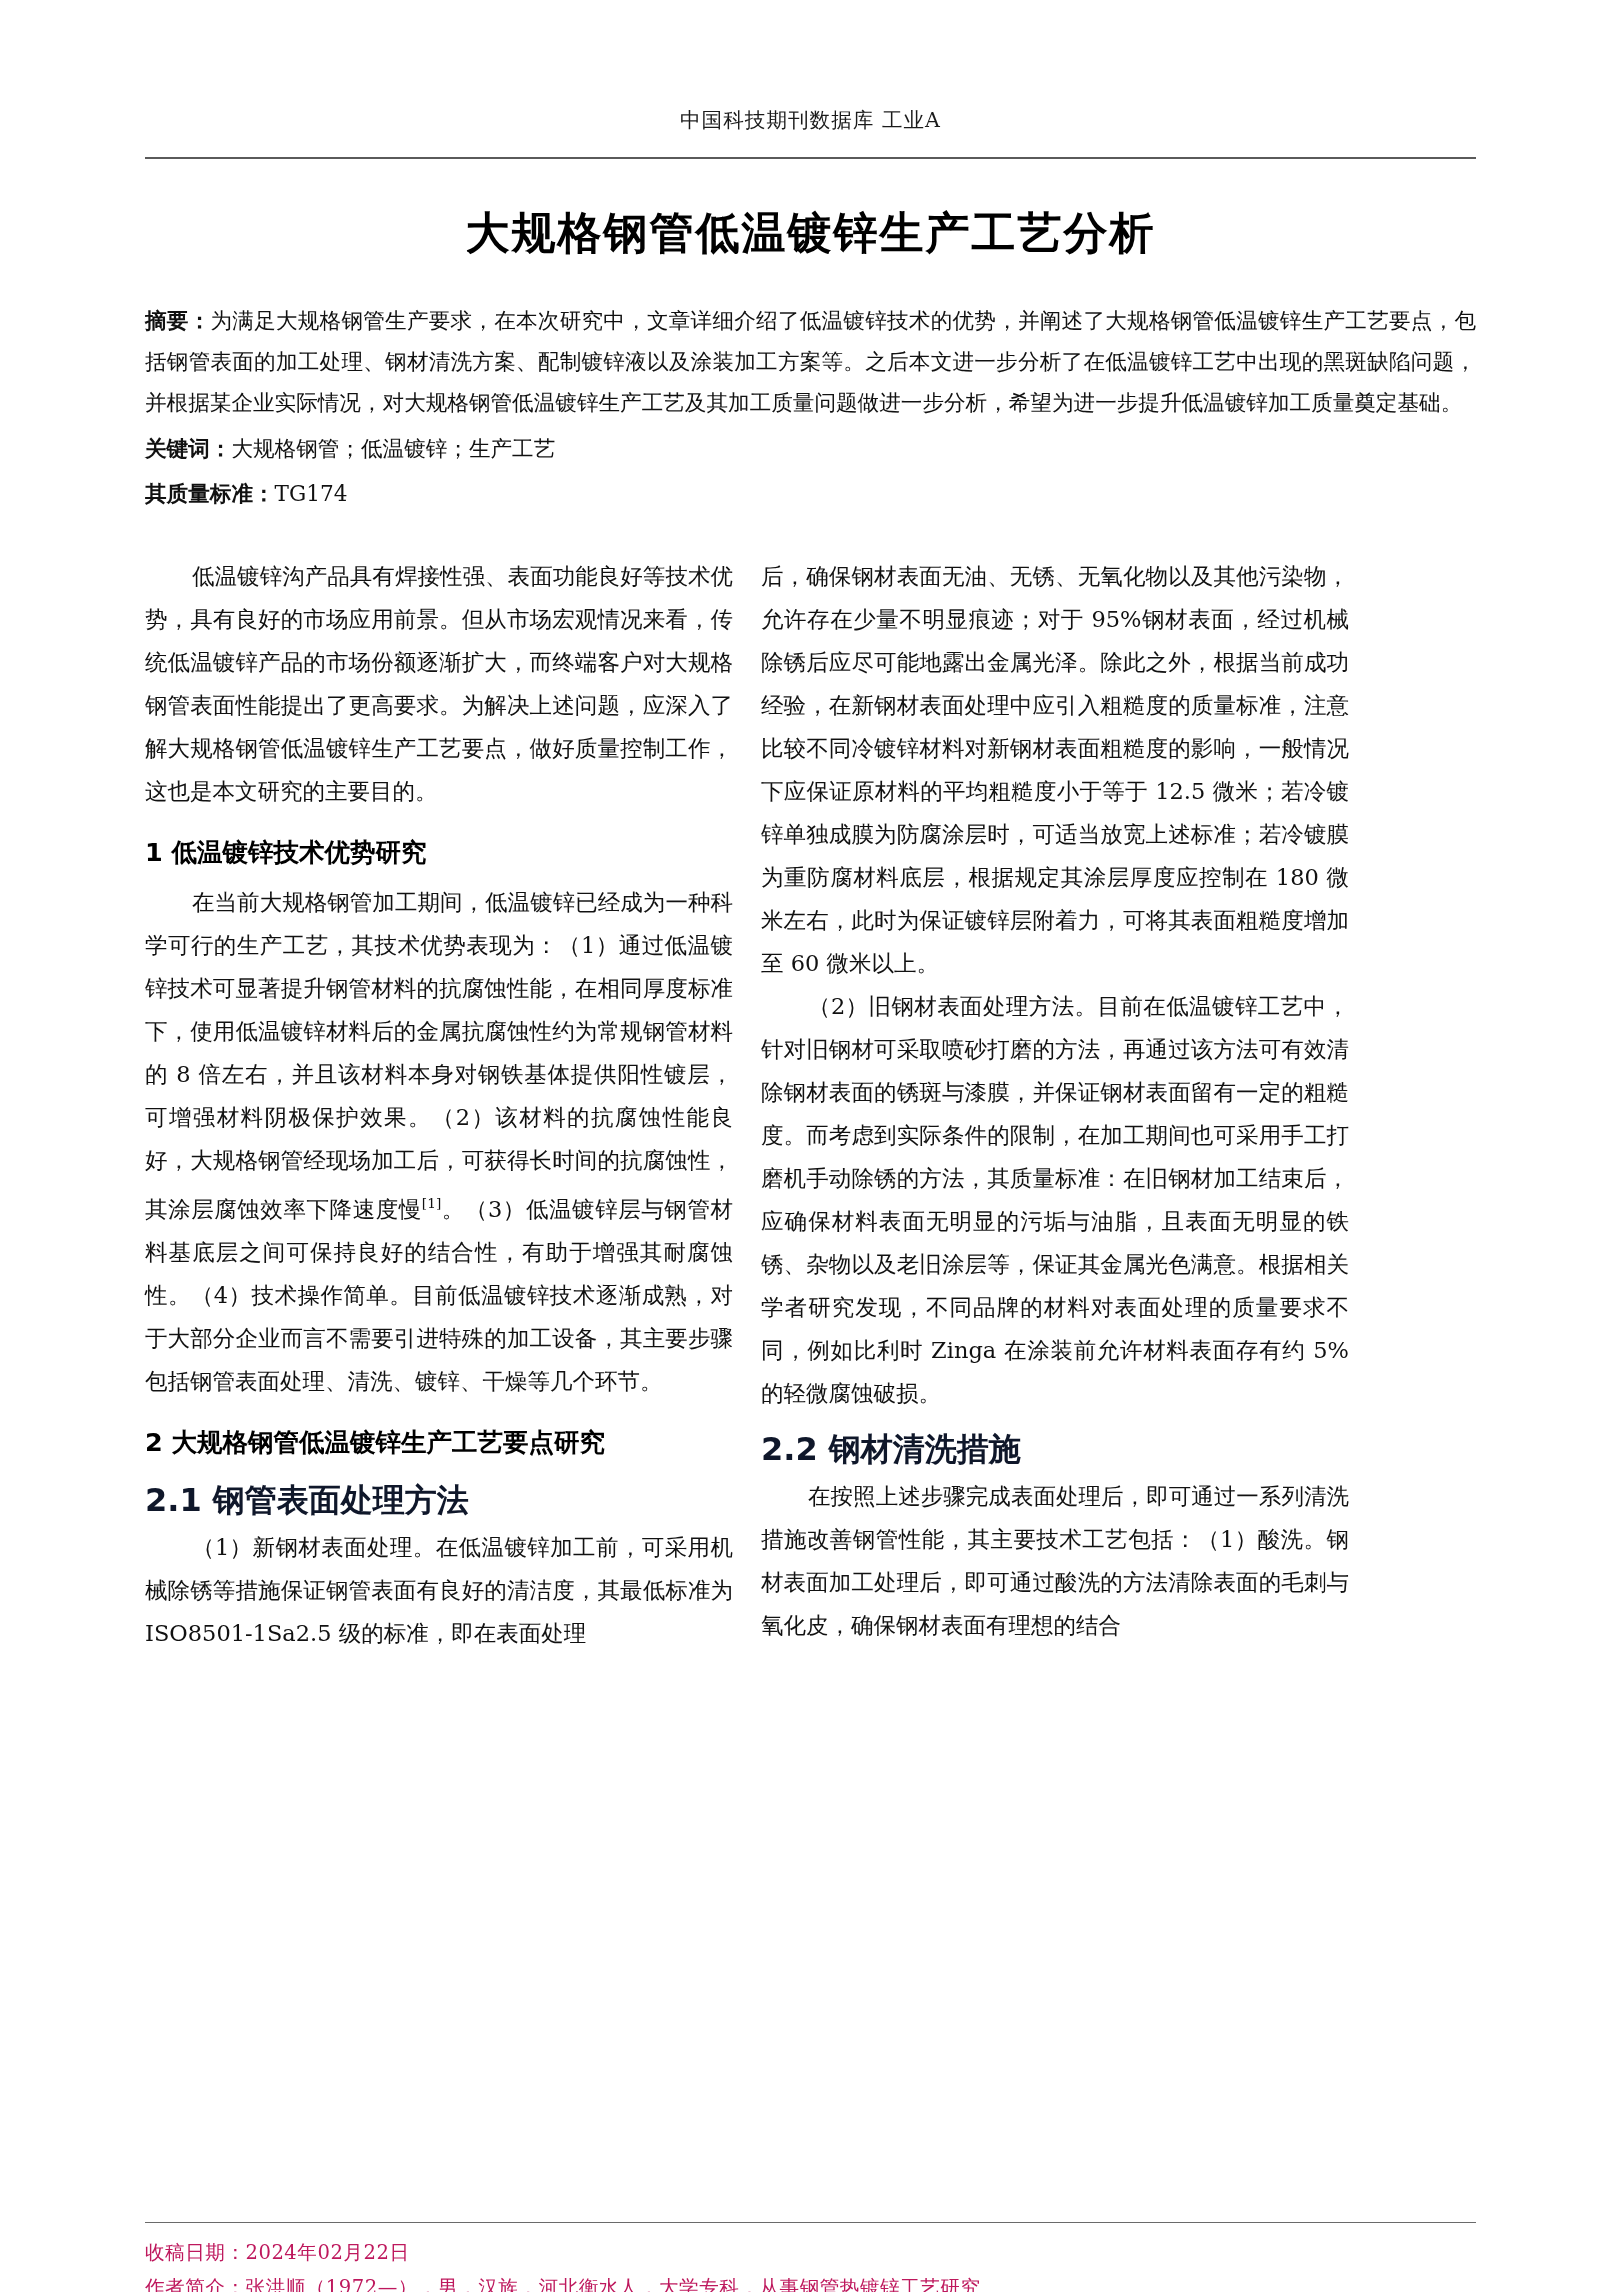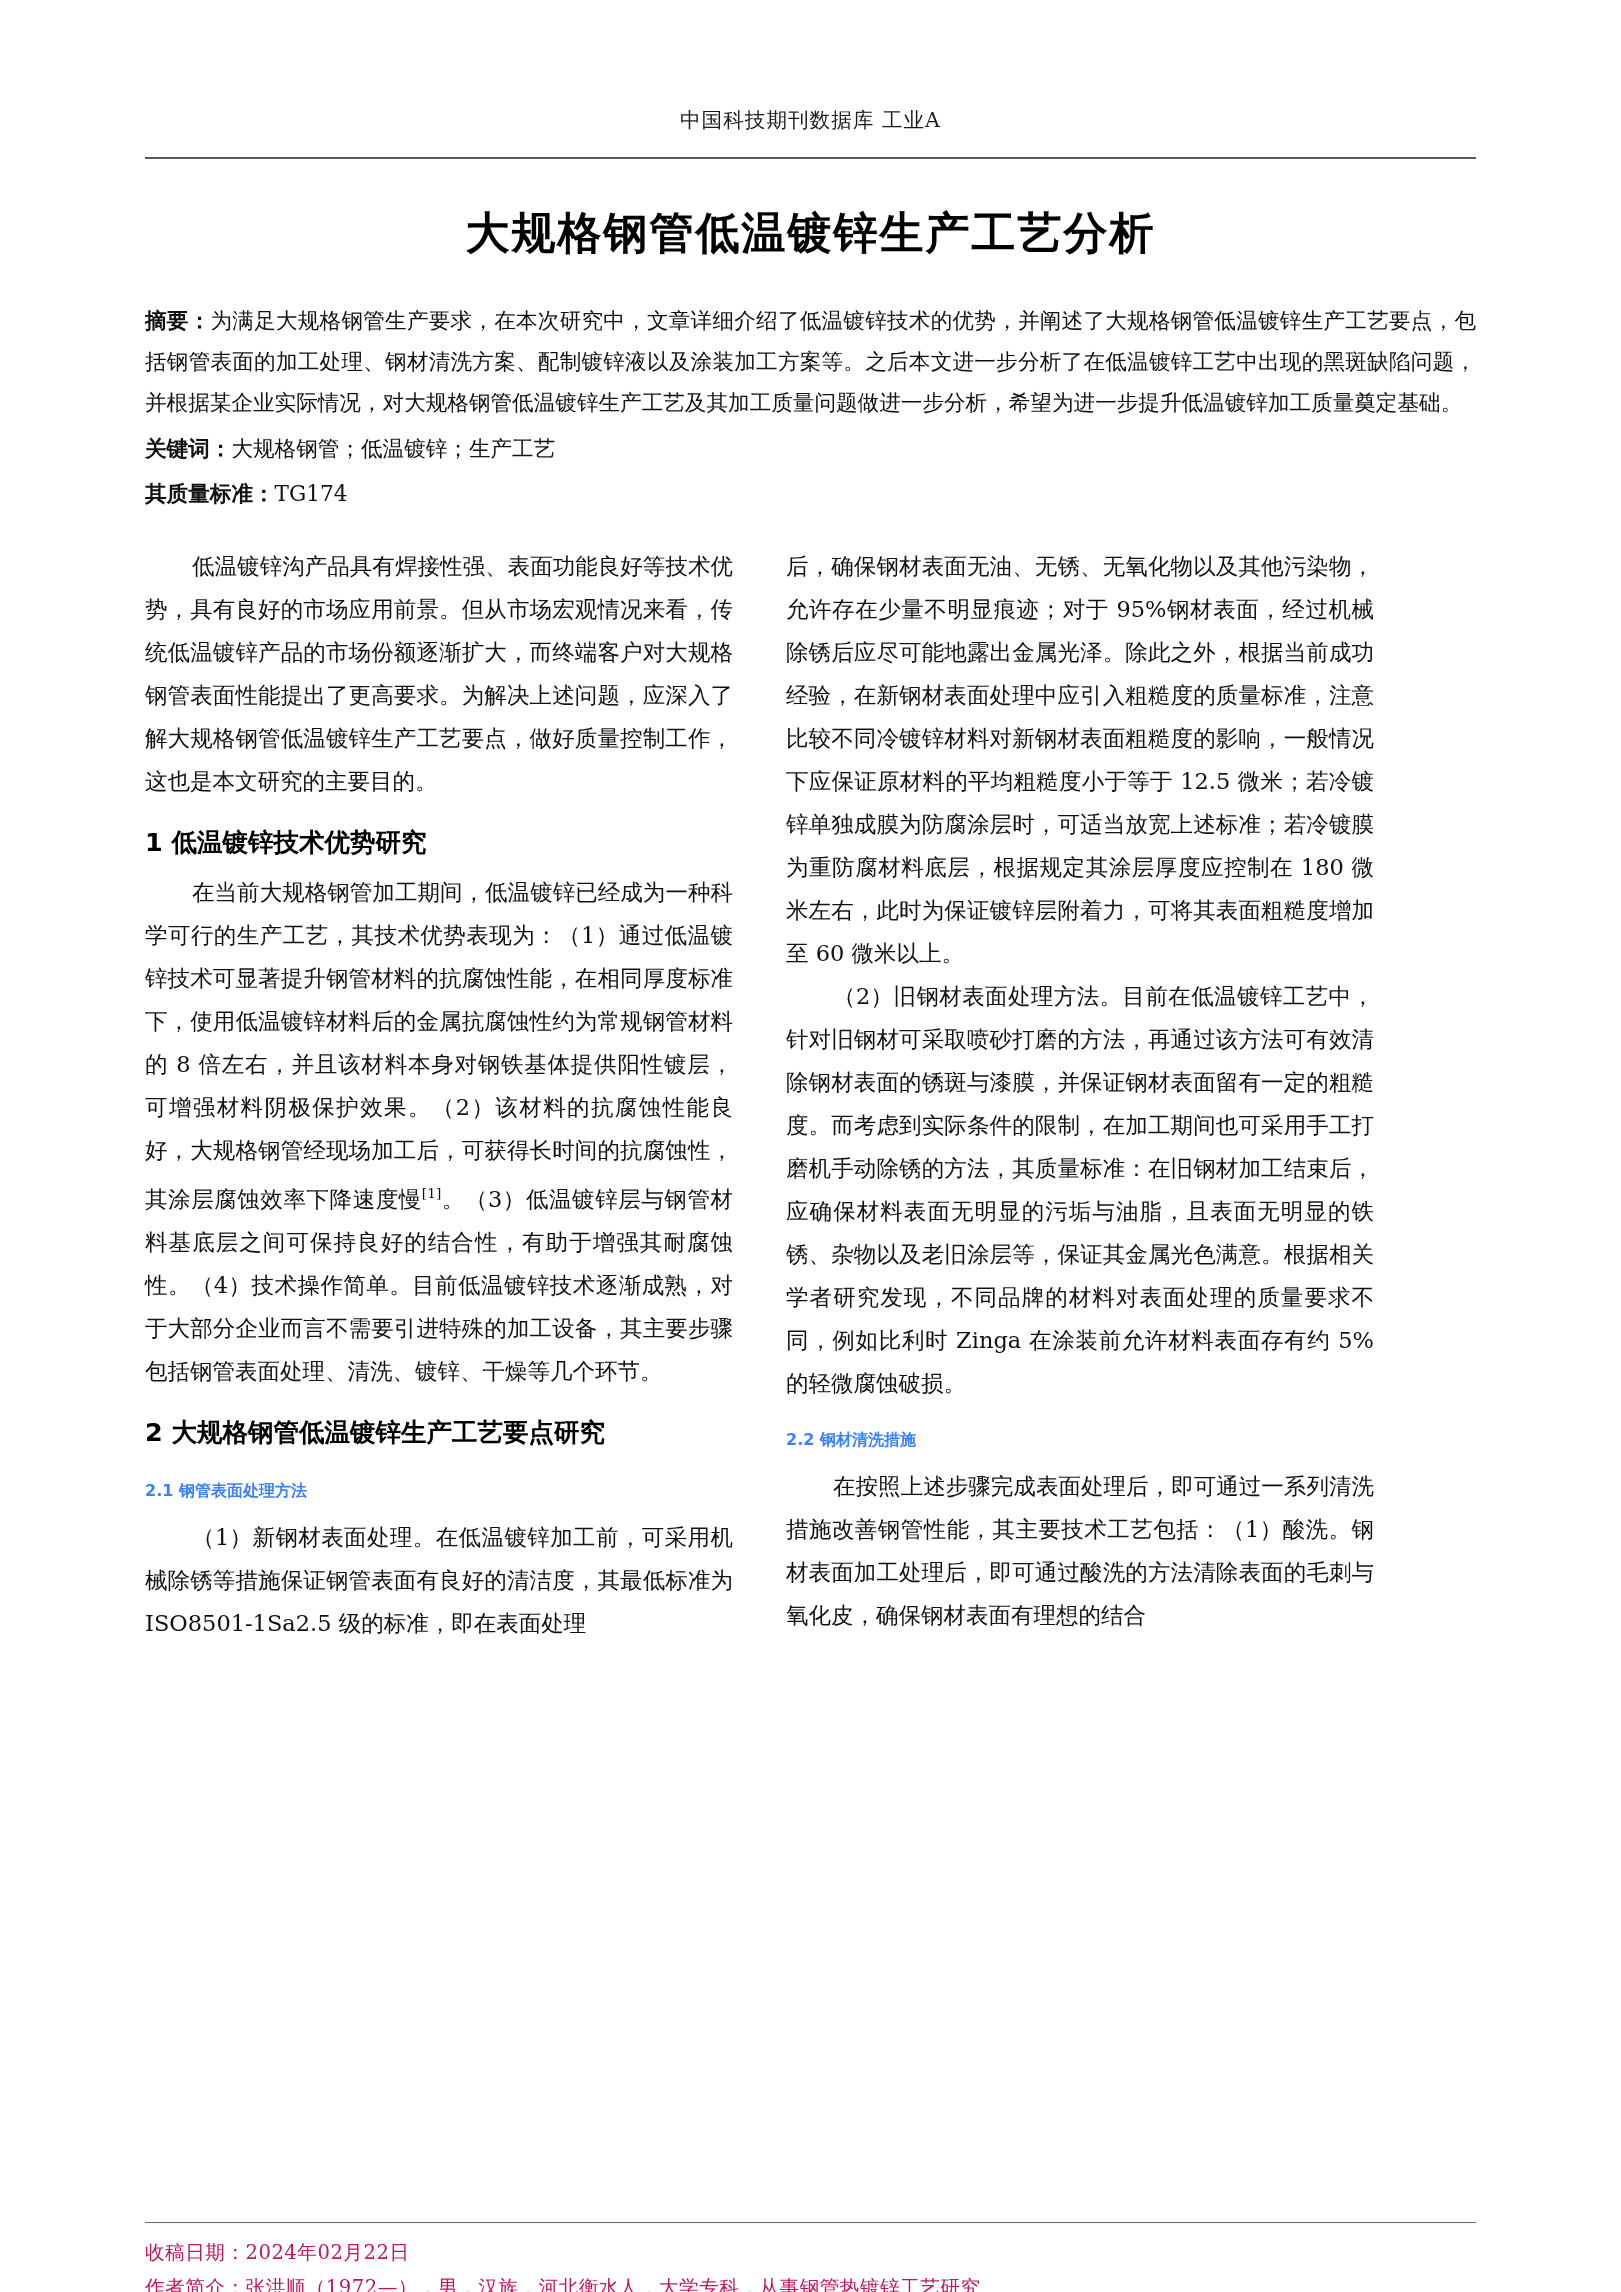--- a/index.html
+++ b/index.html
@@ -79,23 +79,23 @@
     font-size: 21.6px;
     line-height: 39px;
     color: #111;
   }
   .meta-line .lbl {
     font-family: "DejaVu Sans", "Liberation Sans", sans-serif;
     font-weight: bold;
   }
   
   .columns {
-    margin-top: 32px;
+    margin-top: 42px;
     display: flex;
-    gap: 53px;
+    gap: 28px;
   }
   .col {
     width: 588px;
   }
   .col p {
     margin: 0;
     font-family: "DejaVu Serif", "Liberation Serif", serif;
     font-size: 22.5px;
     line-height: 43px;
     text-align: justify;
@@ -109,24 +109,24 @@
     margin: 17.6px 0 5.9px 0;
     font-family: "DejaVu Sans", "Liberation Sans", sans-serif;
     font-size: 25.5px;
     font-weight: bold;
     line-height: 45px;
     color: #000;
   }
   h3.subsec {
     margin: 13.7px 0 3.9px 0;
     font-family: "DejaVu Sans", "Liberation Sans", sans-serif;
-    font-size: 16px;
+    font-size: 32px;
     font-weight: bold;
     line-height: 43px;
-    color: #3b82f6;
+    color: #0f172a;
   }
   sup.ref {
     font-size: 13.7px;
     vertical-align: super;
   }
   
   .footer {
     position: absolute;
     left: 145px;
     right: 145px;

